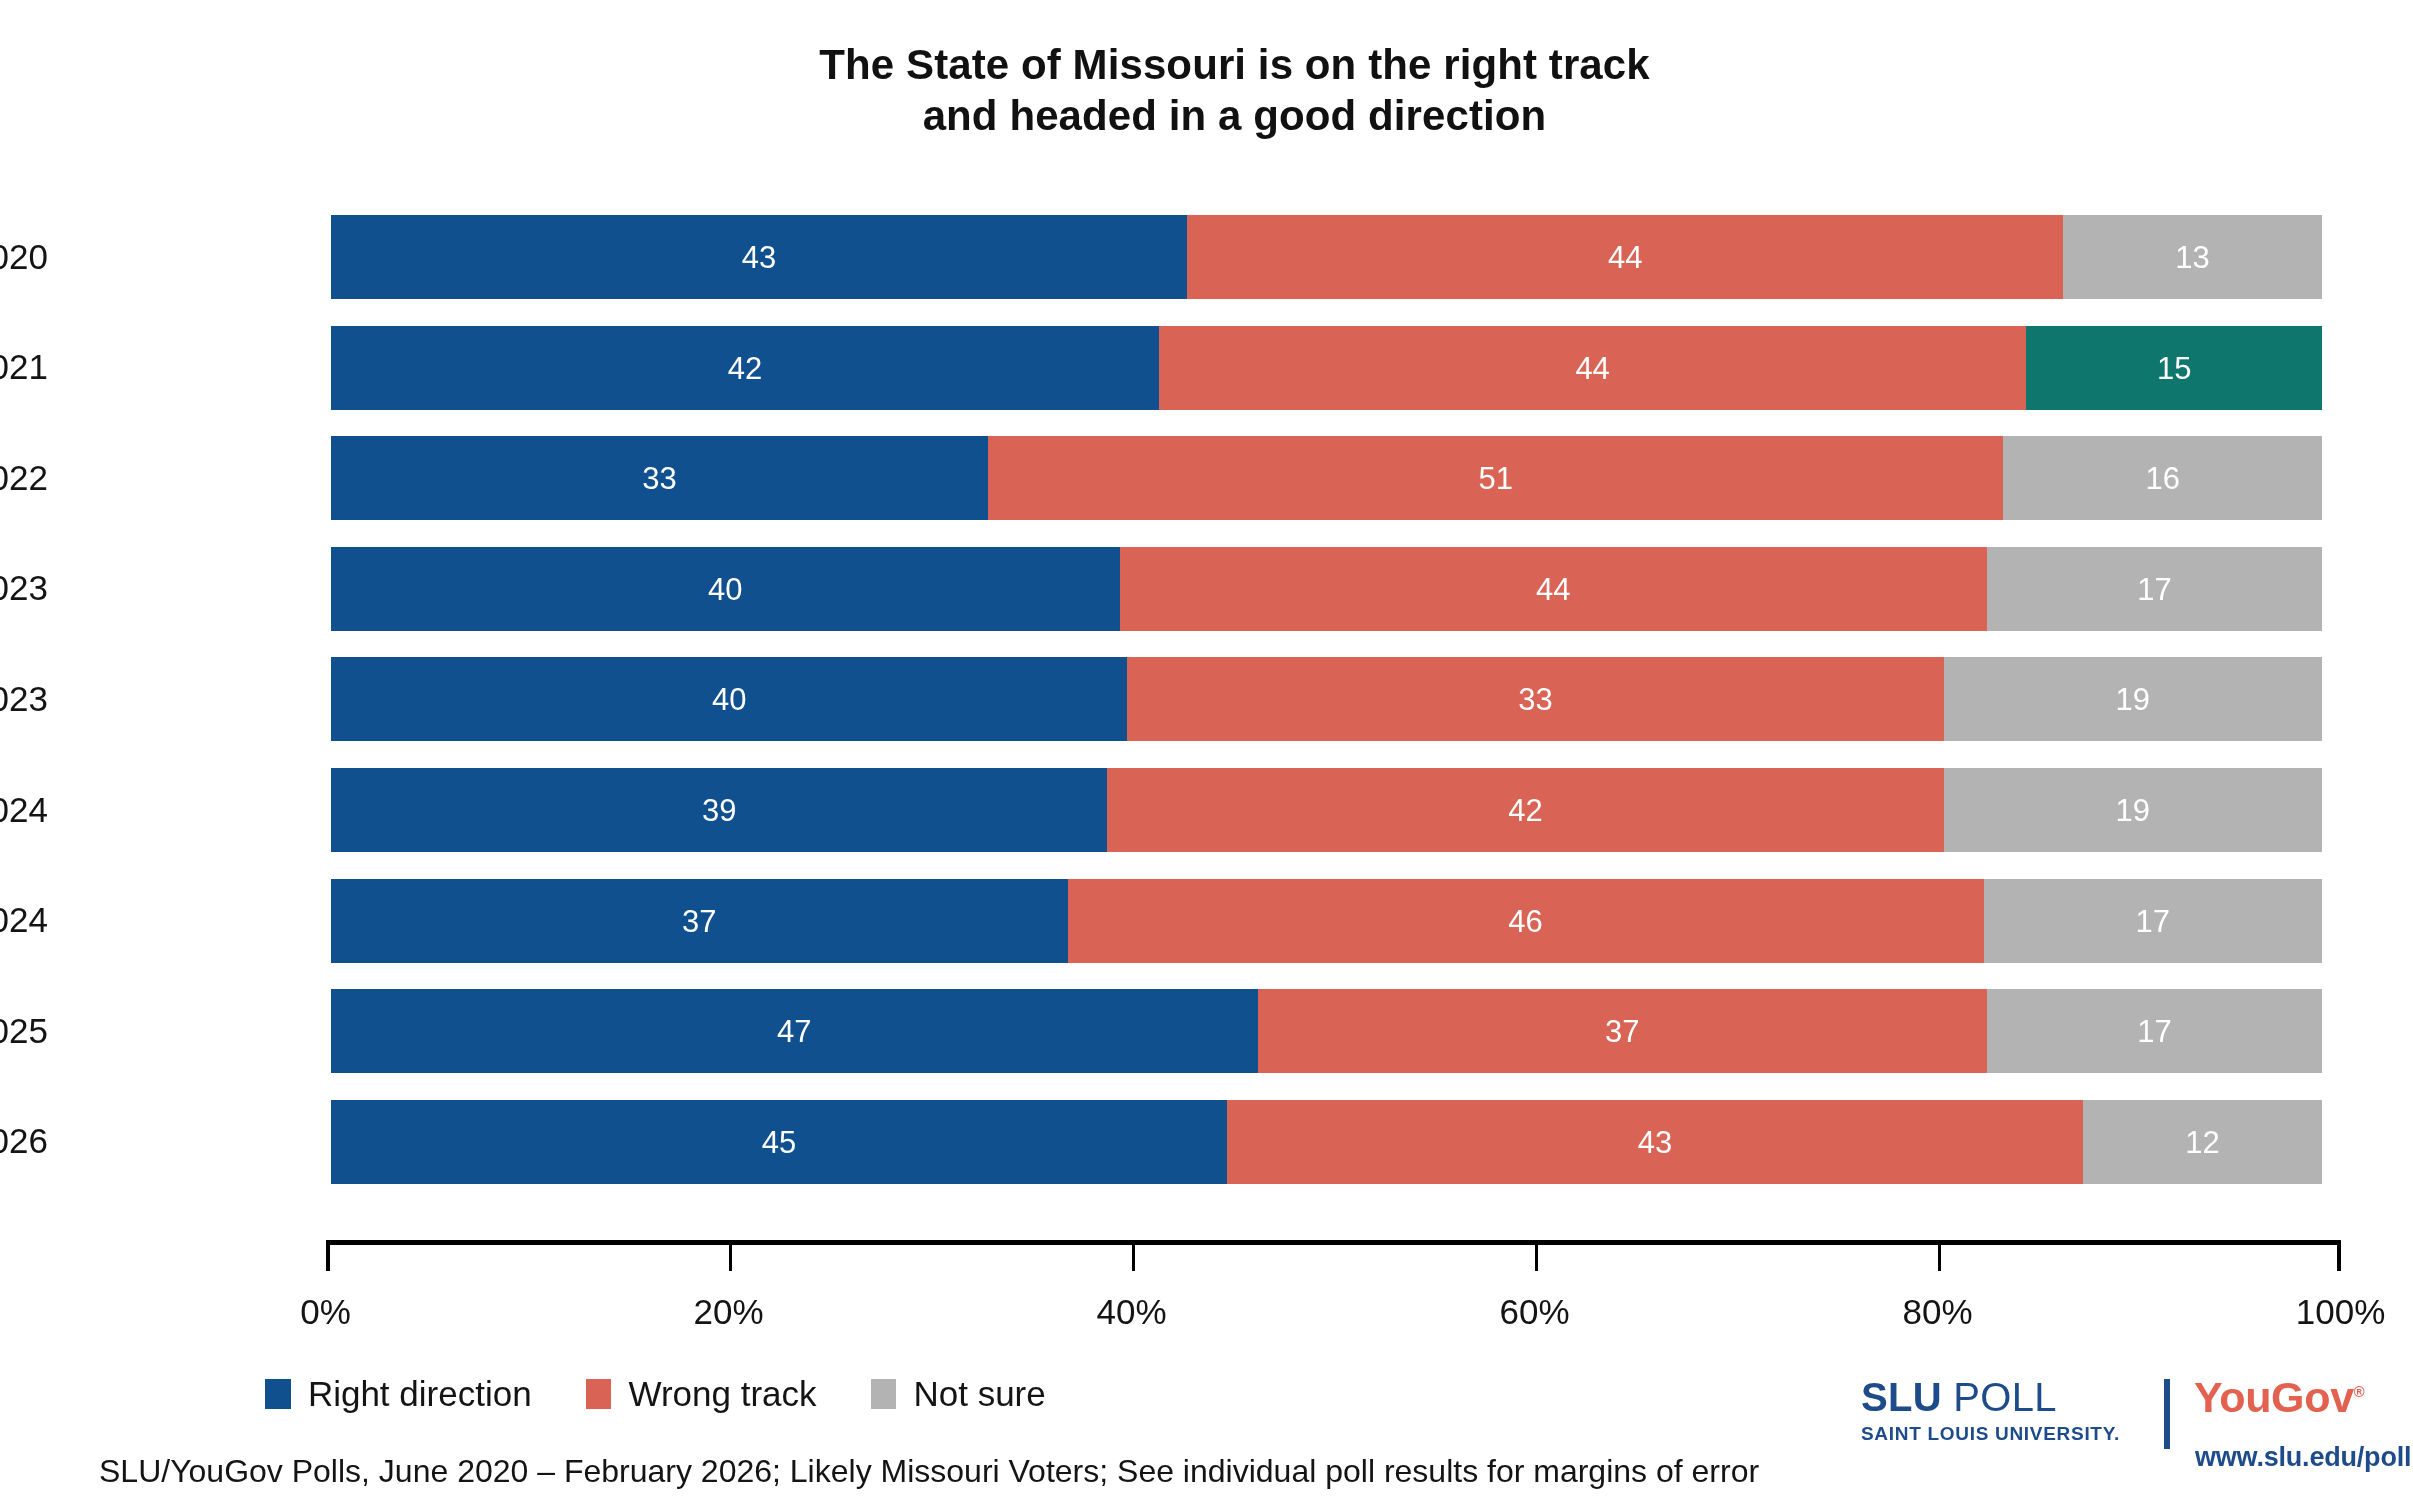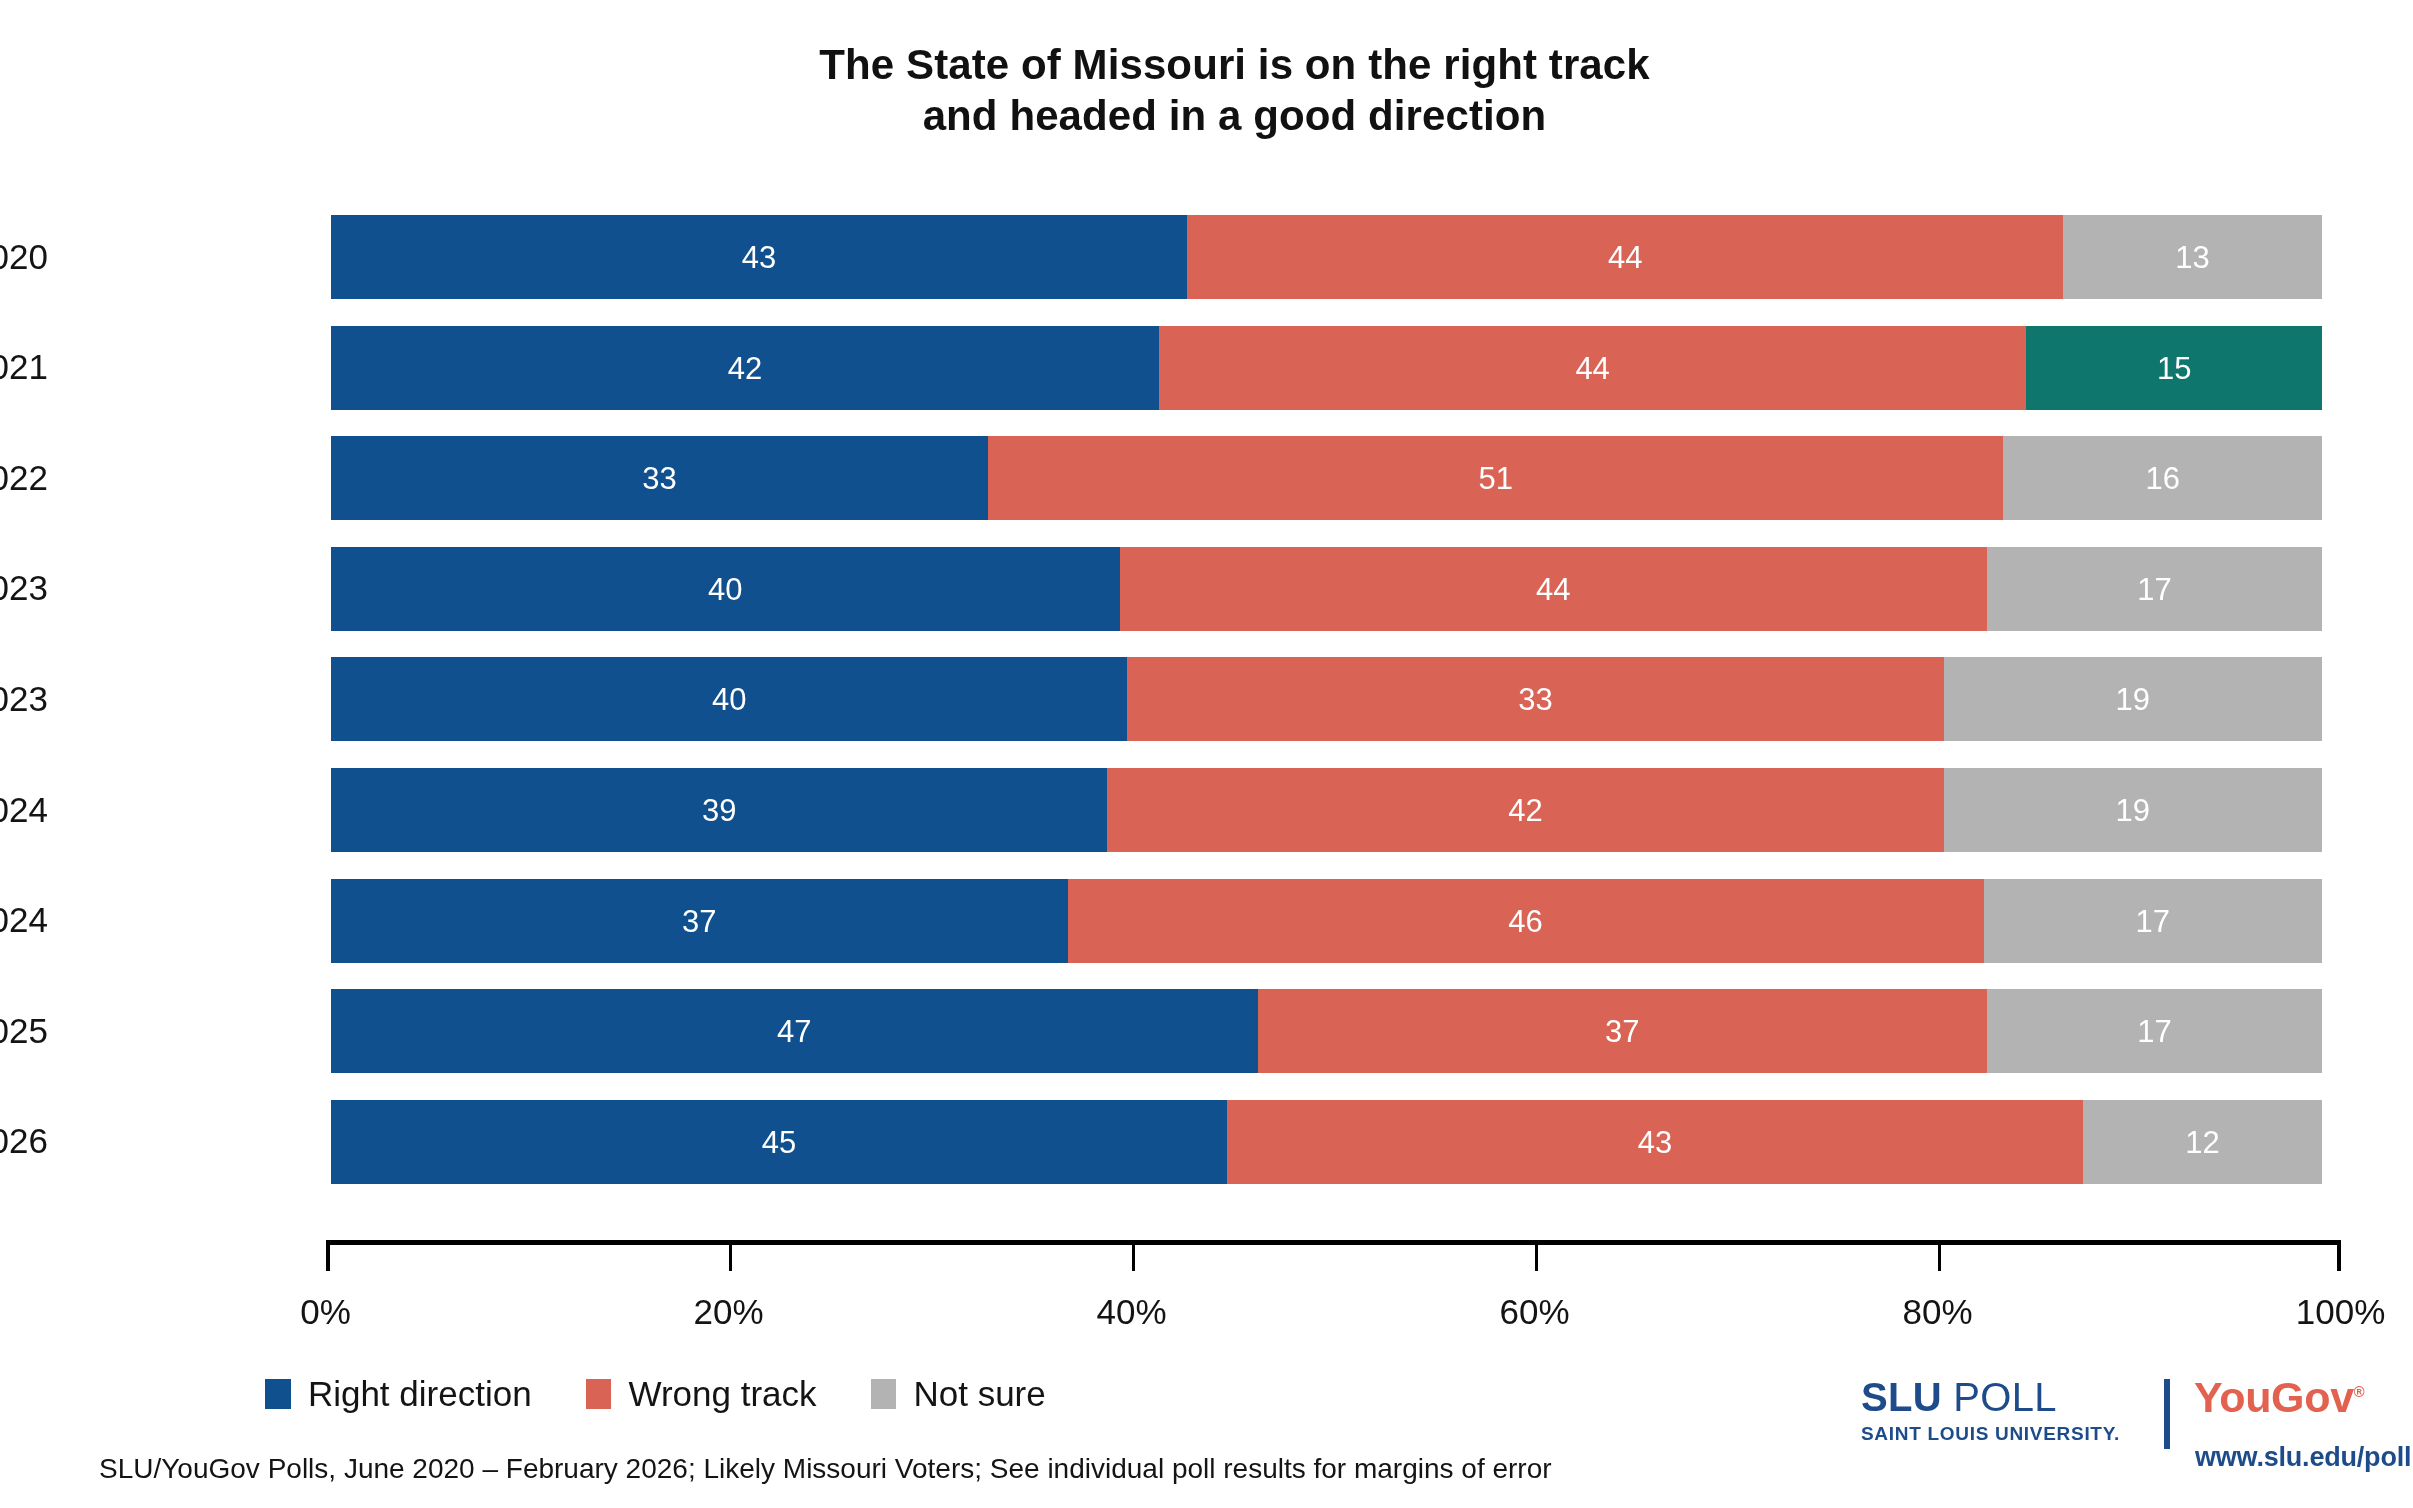--- a/index.html
+++ b/index.html
@@ -133,21 +133,21 @@
     font-size: 35px;
     color: #141414;
     white-space: nowrap;
   }
 
   
   #footnote {
     position: absolute;
     left: 99px;
     top: 1453px;
-    font-size: 28px;
+    font-size: 32px;
     color: #141414;
     white-space: nowrap;
   }
 
   
   #logos {
     position: absolute;
     right: 42px;
     top: 1372px;
     width: 510px;

